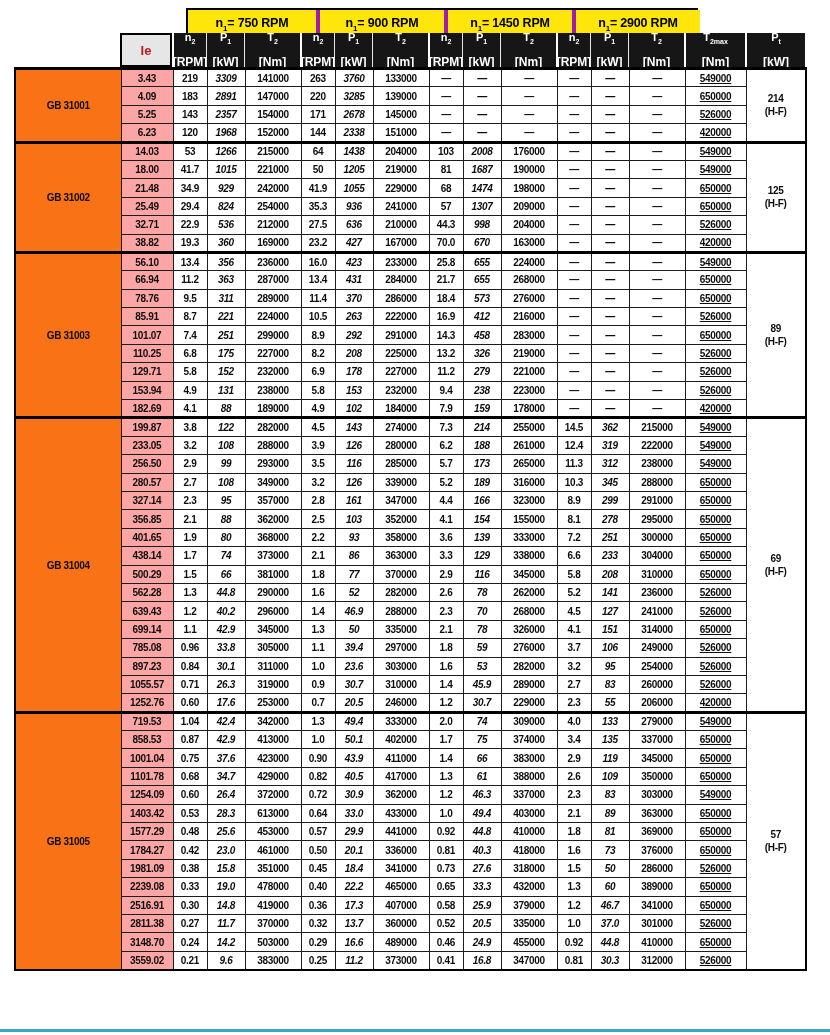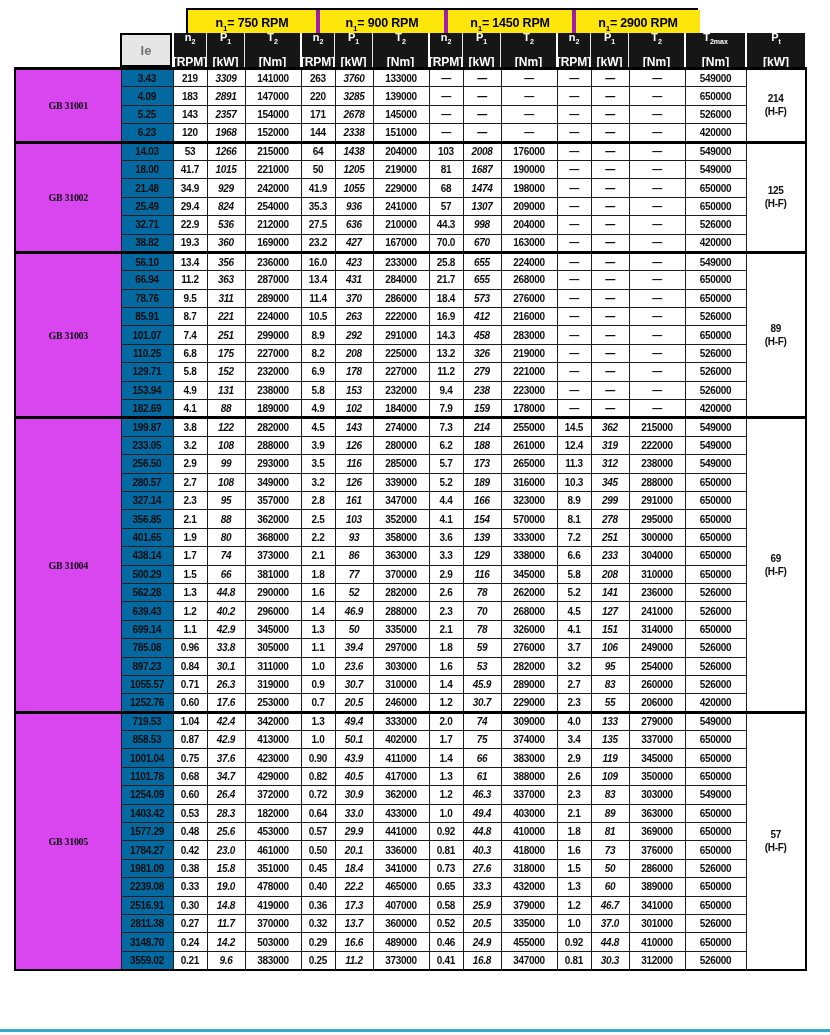--- a/index.html
+++ b/index.html
@@ -13,42 +13,42 @@
   .ycell { flex: 0 0 128px; width: 128px; background: #FFE60A; color: #000;
     display: flex; align-items: center; justify-content: center;
     font-size: 12.5px; font-weight: 700; letter-spacing: -0.2px; border-left: 4px solid #a21caf; }
   .ycell:first-child { border-left: none; }
   .ycell sub { font-size: 8px; font-weight: 700; }
 
   
   .black-row { position: absolute; left: 120px; top: 33px; height: 34px; display: flex; }
   .ie-head { width: 52px; height: 34px; background: #E6E6E6; border: 2px solid #000;
     display: flex; align-items: center; justify-content: center;
-    font-size: 13px; font-weight: 700; color: #737373; }
+    font-size: 13px; font-weight: 700; color: #b91c1c; }
   .bcell { background: #161616; color: #fff; display: flex; flex-direction: column;
     align-items: center; justify-content: center; border-left: 1px solid #e8e8e8; }
   .bcell.gs { border-left: 2.5px solid #fff; }
   .bcell .sym { font-size: 11px; font-weight: 700; line-height: 1; }
   .bcell .sym sub { font-size: 7px; font-weight: 700; }
   .bcell .unit { font-size: 12px; font-weight: 700; line-height: 1; margin-top: 10px; text-align: center; }
   .w-n2 { width: 34px; } .w-p1 { width: 38px; } .w-t2 { width: 56px; }
   .w-t2max { width: 61px; } .w-pt { width: 60px; }
 
   
   table.data { position: absolute; left: 14px; top: 67px; border-collapse: collapse;
     border: 2.5px solid #000; table-layout: fixed; }
   table.data td, table.data th { border: 1px solid #1c1c1c; height: 18.4px;
     padding: 0 1px; text-align: center; font-size: 10px; font-weight: 700;
     letter-spacing: -0.3px; color: #0d0d0d; white-space: nowrap; overflow: hidden; }
   tr.gstart td, tr.gstart th { border-top: 3px solid #000; }
-  th.model { background: #d946ef; font-size: 15px; font-weight: 700; letter-spacing: -0.3px; font-family: Liberation Serif, serif; }
-  td.ie { background: #0369a1; text-align: right; padding-right: 4px; }
+  th.model { background: #f97316; font-size: 15px; font-weight: 700; letter-spacing: -0.3px; }
+  td.ie { background: #fca5a5; text-align: right; padding-right: 4px; }
   td.gs { border-left: 2.5px solid #000; }
   td.p1 { font-style: italic; }
-  td.t2max { border-left: 2.5px solid #000; }
+  td.t2max { border-left: 2.5px solid #000; text-decoration: underline; }
   td.pt { border-left: 1.5px solid #000; background: #fff; font-size: 10.5px; line-height: 1.3; }
 
   
   .footer-rule { position: absolute; left: 0; top: 1029px; width: 830px; height: 2.5px;
     background: #35A8CC; }
 </style>
 </head>
 <body>
 
 <div class="sheet">
@@ -557,21 +557,21 @@
         <tr>
           <td class="ie">356.85</td>
           <td class="n2 gs">2.1</td>
           <td class="p1">88</td>
           <td class="t2">362000</td>
           <td class="n2 gs">2.5</td>
           <td class="p1">103</td>
           <td class="t2">352000</td>
           <td class="n2 gs">4.1</td>
           <td class="p1">154</td>
-          <td class="t2">570000</td>
+          <td class="t2">155000</td>
           <td class="n2 gs">8.1</td>
           <td class="p1">278</td>
           <td class="t2">295000</td>
           <td class="t2max">650000</td>
         </tr>
         <tr>
           <td class="ie">401.65</td>
           <td class="n2 gs">1.9</td>
           <td class="p1">80</td>
           <td class="t2">368000</td>
@@ -812,21 +812,21 @@
           <td class="t2">337000</td>
           <td class="n2 gs">2.3</td>
           <td class="p1">83</td>
           <td class="t2">303000</td>
           <td class="t2max">549000</td>
         </tr>
         <tr>
           <td class="ie">1403.42</td>
           <td class="n2 gs">0.53</td>
           <td class="p1">28.3</td>
-          <td class="t2">182000</td>
+          <td class="t2">613000</td>
           <td class="n2 gs">0.64</td>
           <td class="p1">33.0</td>
           <td class="t2">433000</td>
           <td class="n2 gs">1.0</td>
           <td class="p1">49.4</td>
           <td class="t2">403000</td>
           <td class="n2 gs">2.1</td>
           <td class="p1">89</td>
           <td class="t2">363000</td>
           <td class="t2max">650000</td>

